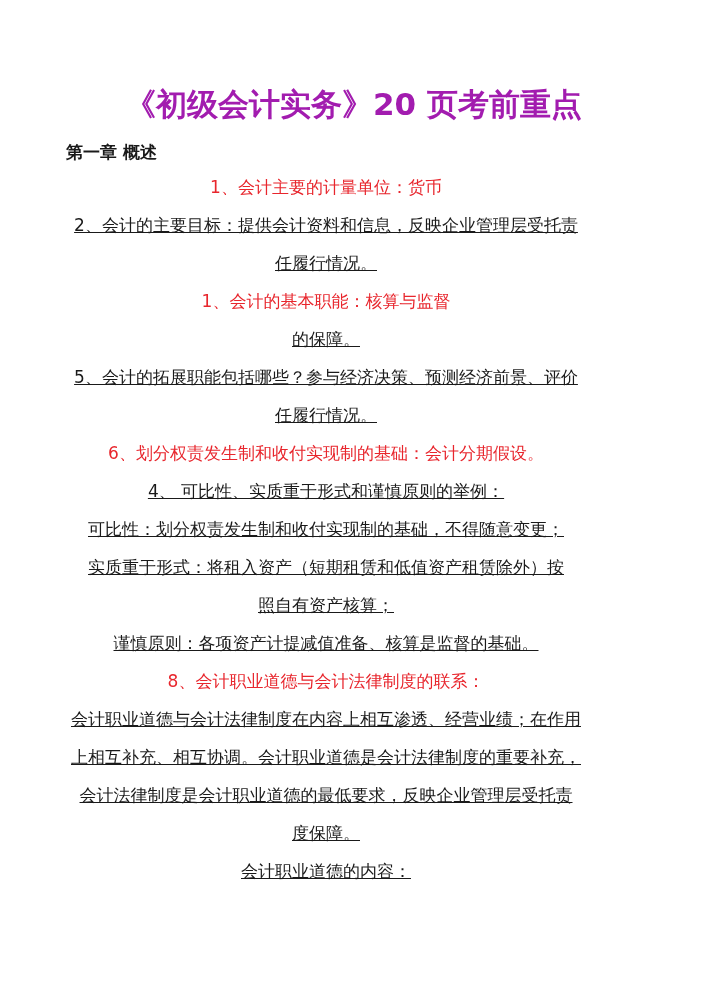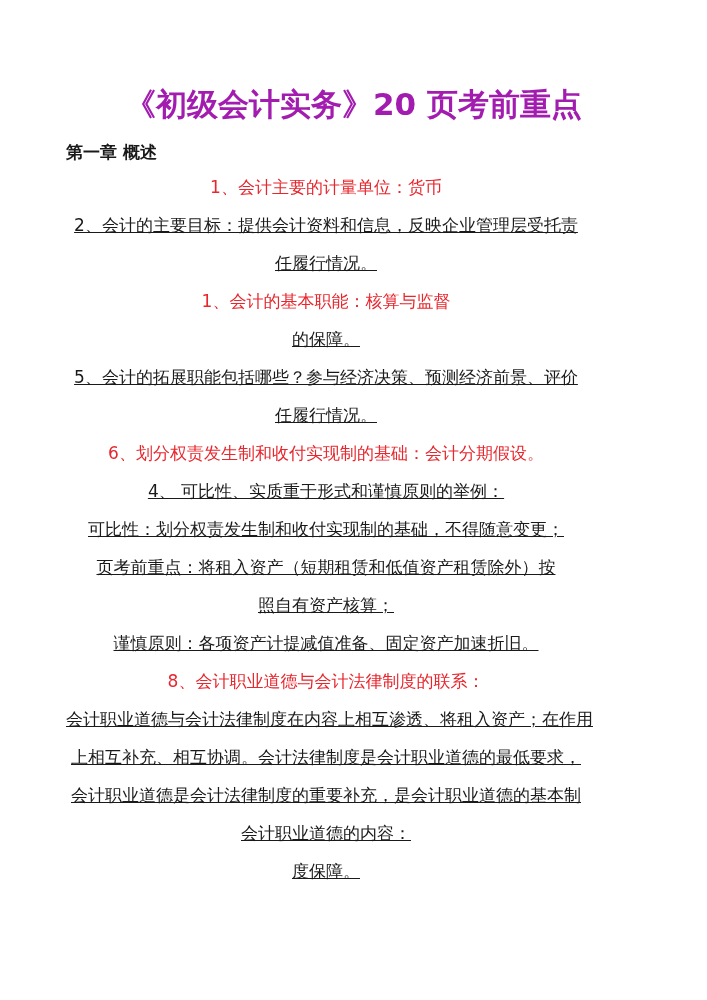--- a/index.html
+++ b/index.html
@@ -66,22 +66,22 @@
   <div class="line red">1、会计主要的计量单位：货币</div>
   <div class="line black">2、会计的主要目标：提供会计资料和信息，反映企业管理层受托责</div>
   <div class="line black">任履行情况。</div>
   <div class="line red">1、会计的基本职能：核算与监督</div>
   <div class="line black">的保障。</div>
   <div class="line black">5、会计的拓展职能包括哪些？参与经济决策、预测经济前景、评价</div>
   <div class="line black">任履行情况。</div>
   <div class="line red">6、划分权责发生制和收付实现制的基础：会计分期假设。</div>
   <div class="line black">4、  可比性、实质重于形式和谨慎原则的举例：</div>
   <div class="line black">可比性：划分权责发生制和收付实现制的基础，不得随意变更；</div>
-  <div class="line black">页考前重点：将租入资产（短期租赁和低值资产租赁除外）按</div>
+  <div class="line black">实质重于形式：将租入资产（短期租赁和低值资产租赁除外）按</div>
   <div class="line black">照自有资产核算；</div>
-  <div class="line black">谨慎原则：各项资产计提减值准备、固定资产加速折旧。</div>
+  <div class="line black">谨慎原则：各项资产计提减值准备、核算是监督的基础。</div>
   <div class="line red">8、会计职业道德与会计法律制度的联系：</div>
-  <div class="line black">会计职业道德与会计法律制度在内容上相互渗透、将租入资产；在作用</div>
-  <div class="line black">上相互补充、相互协调。会计法律制度是会计职业道德的最低要求，</div>
-  <div class="line black">会计职业道德是会计法律制度的重要补充，是会计职业道德的基本制</div>
+  <div class="line black">会计职业道德与会计法律制度在内容上相互渗透、经营业绩；在作用</div>
+  <div class="line black">上相互补充、相互协调。会计职业道德是会计法律制度的重要补充，</div>
+  <div class="line black">会计法律制度是会计职业道德的最低要求，反映企业管理层受托责</div>
+  <div class="line black">度保障。</div>
   <div class="line black">会计职业道德的内容：</div>
-  <div class="line black">度保障。</div>
 </div>
 
 </body></html>

